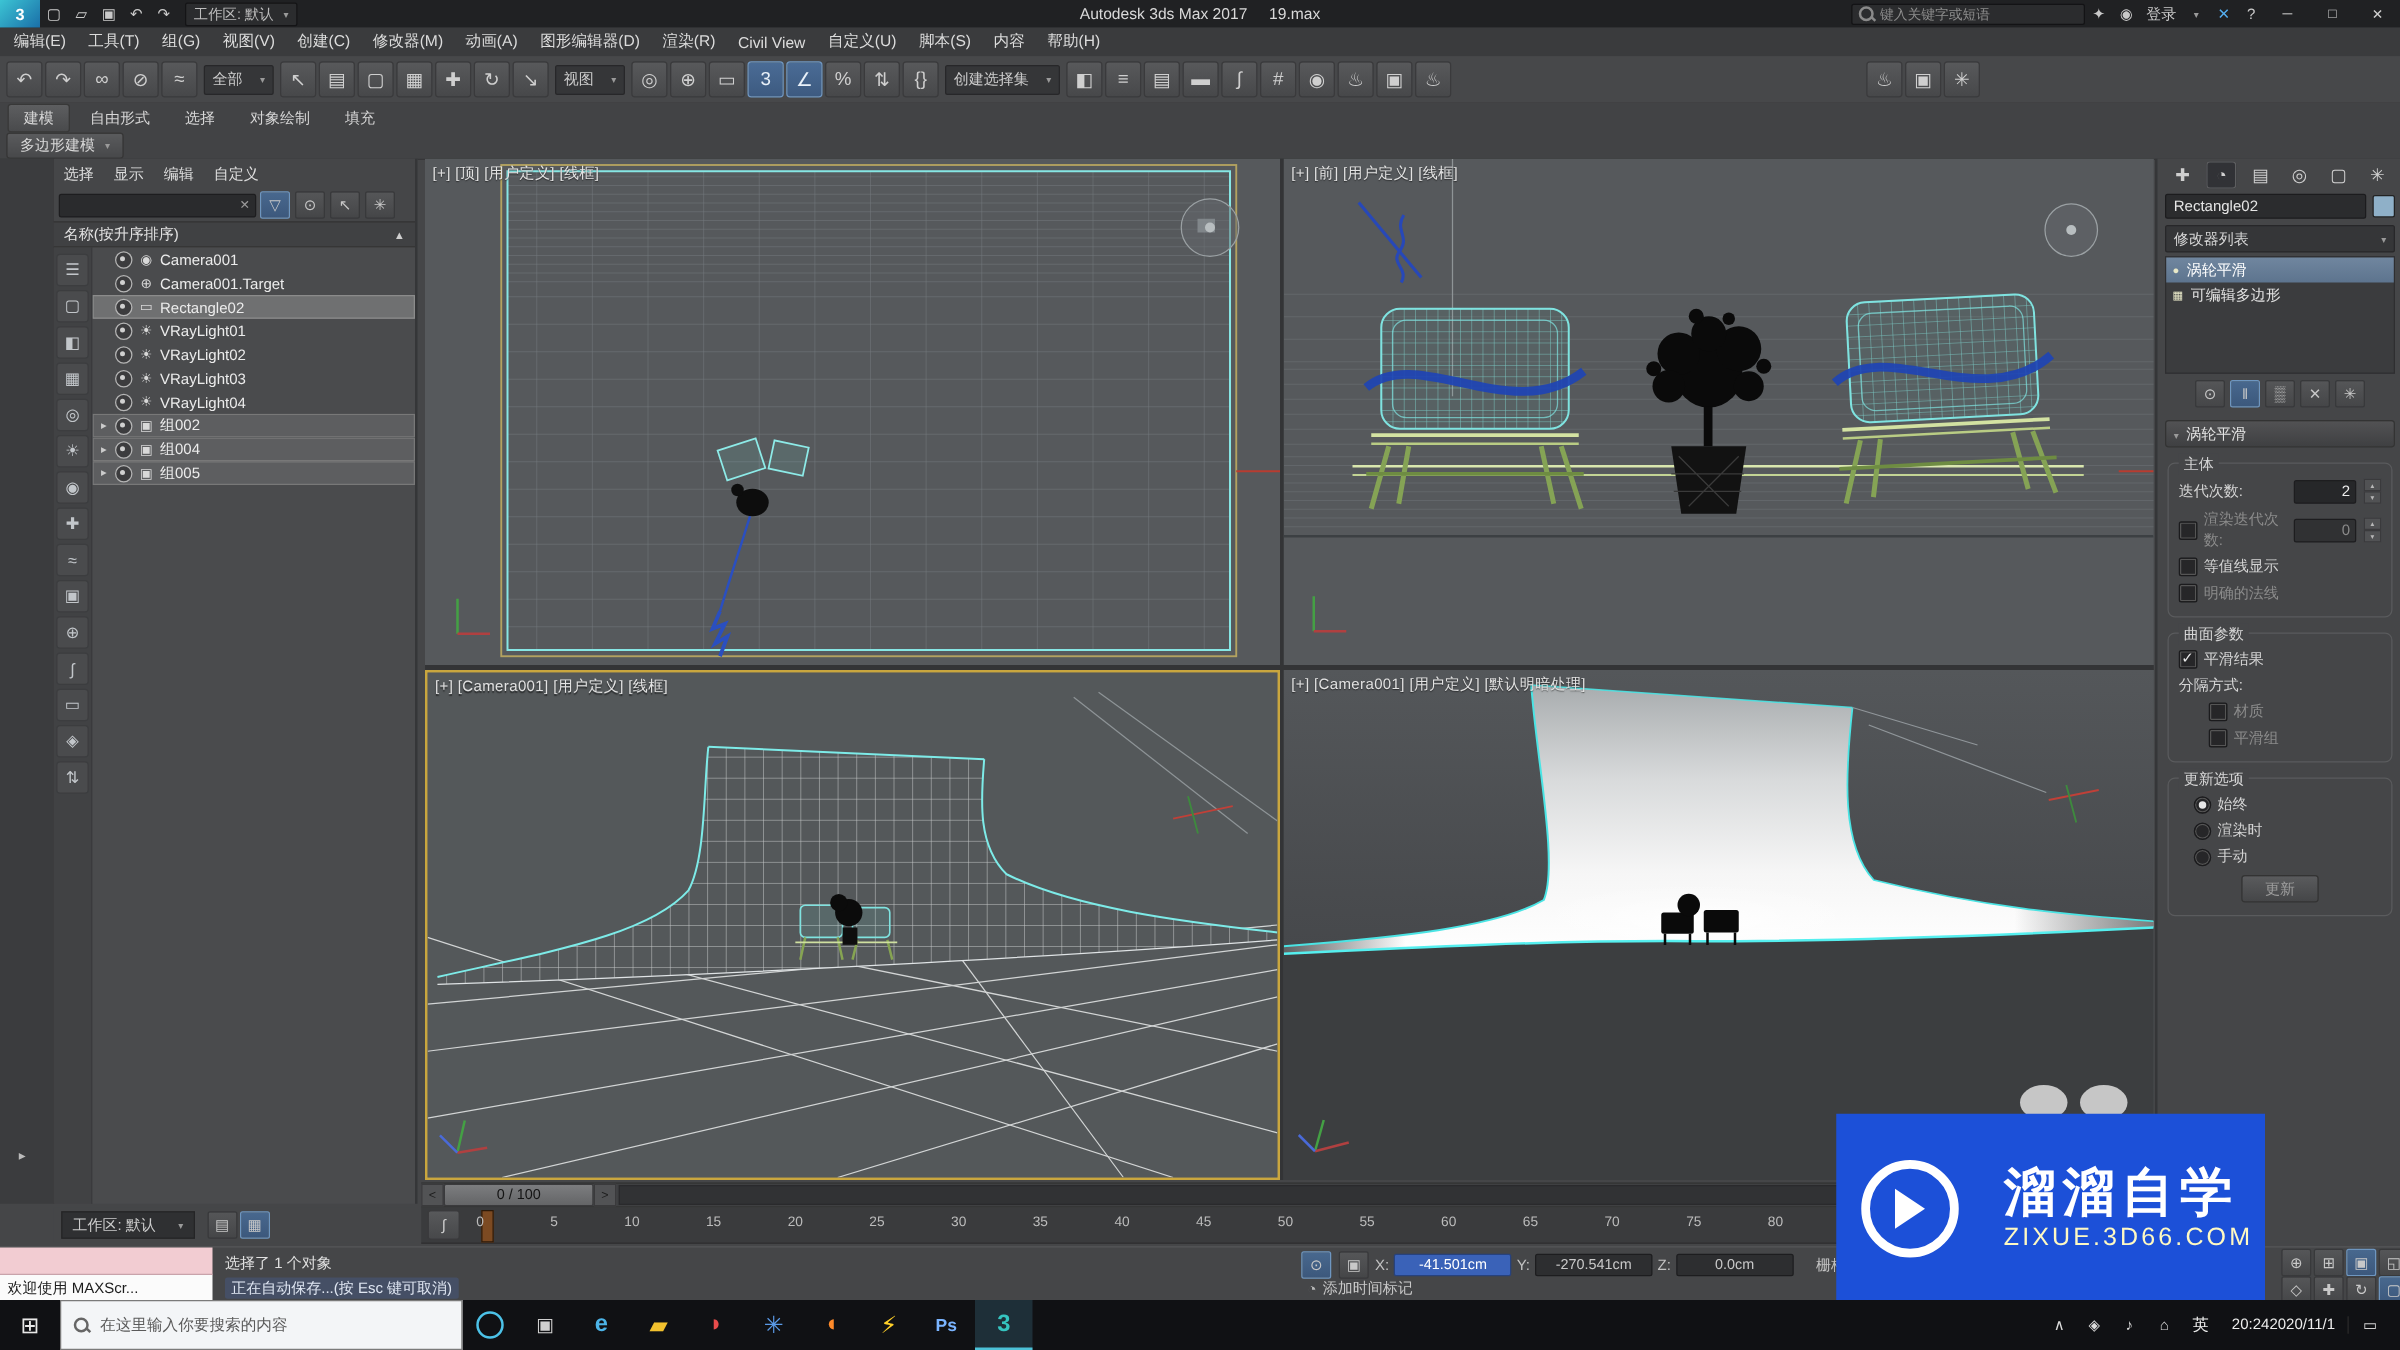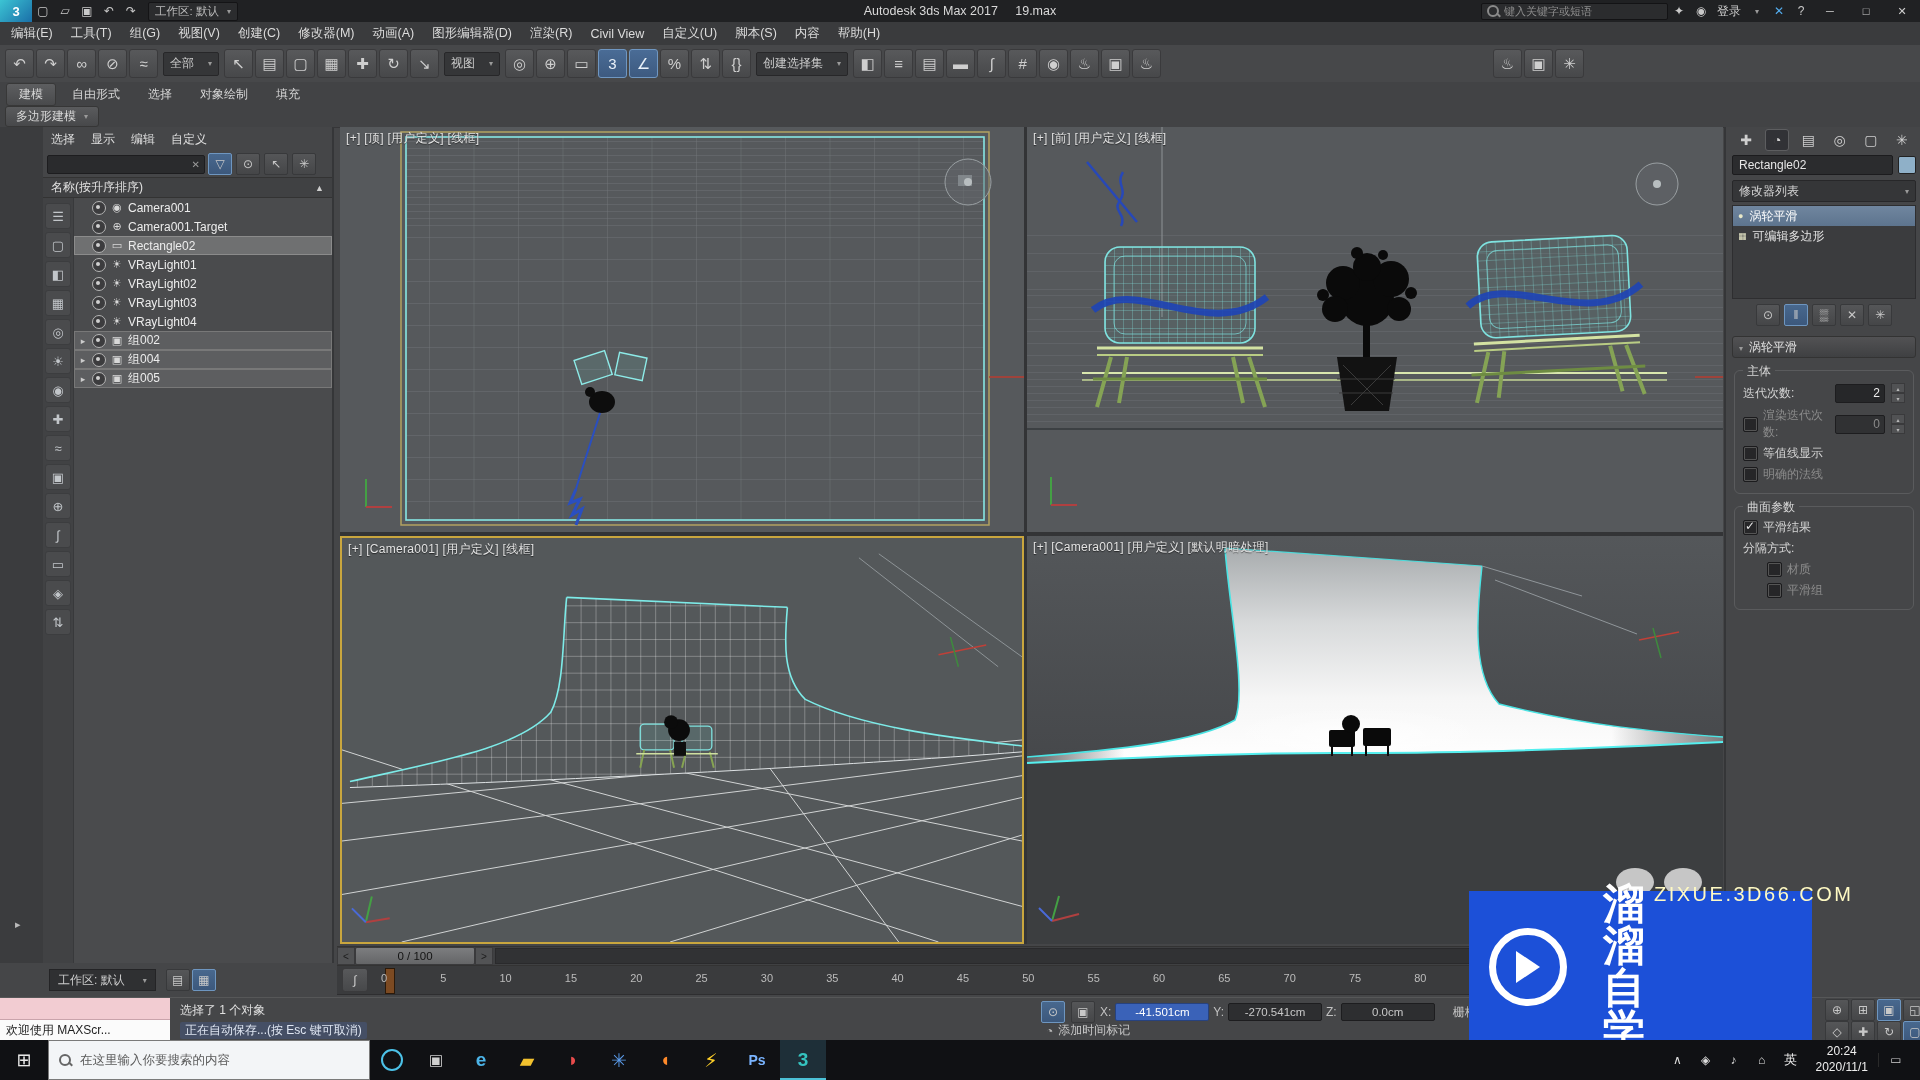--- a/index.html
+++ b/index.html
@@ -133,38 +133,38 @@
   .dis{color:#8b8b8b}
   .btn{background:linear-gradient(#5a5b5d,#454648);border:1px solid #333;border-radius:3px;height:20px;display:inline-flex;
        align-items:center;justify-content:center;padding:0 18px;color:#9d9d9d}
   
   .wmblob{position:absolute;width:38px;height:28px;background:#c6c6c6;border-radius:50%;z-index:49}
   #wm{position:absolute;left:1469px;top:891px;width:343px;height:152px;background:#1c50d8;z-index:50;display:flex;align-items:center;
       padding:0 20px;gap:18px;box-sizing:border-box}
   .wmlogo{width:78px;height:78px;border:7px solid #fff;border-radius:50%;position:relative;flex:none;box-sizing:border-box}
   .wmlogo::after{content:"";position:absolute;left:20px;top:16px;border-left:24px solid #fff;border-top:16px solid transparent;
                  border-bottom:16px solid transparent}
-  .wmtext{display:flex;flex-direction:row;gap:4px}
+  .wmtext{display:flex;flex-direction:column;gap:4px}
   .wmtitle{font-size:42px;font-weight:bold;color:#fff;letter-spacing:5px;line-height:1}
   .wmurl{font-size:20px;color:#fef9c3;letter-spacing:2.5px}
   
   #taskbar{position:absolute;left:0;top:1040px;width:1920px;height:40px;background:#101114;display:flex;align-items:stretch;z-index:60}
   .tstart{width:48px;display:flex;align-items:center;justify-content:center;color:#e8e8e8;font-size:18px}
   .tsearch{width:300px;background:#f3f5f7;border:1px solid #7a7a7a;color:#5a5a5a;display:flex;align-items:center;gap:9px;padding:0 10px;font-size:12.5px}
   .tsearch .mag{border-color:#666}
   .tsearch .mag::after{background:#666}
   .tcirc{width:44px;display:flex;align-items:center;justify-content:center}
   .tcirc span{width:18px;height:18px;border:2px solid #4cc2e8;border-radius:50%}
   .tview{width:44px;display:flex;align-items:center;justify-content:center;color:#cfcfcf;font-size:15px}
   .tapp{width:46px;display:flex;align-items:center;justify-content:center;font-size:19px;font-weight:bold}
   .tapp.active{background:#1e2f38;box-shadow:inset 0 -2px 0 #4cc2d8}
   .ttray{margin-left:auto;display:flex;align-items:center}
   .trayicon{width:28px;display:flex;align-items:center;justify-content:center;color:#dcdcdc;font-size:12px}
   .tlang{width:30px;display:flex;align-items:center;justify-content:center;color:#eee;font-size:13px}
-  .tclock{display:flex;flex-direction:column;align-items:center;justify-content:center;padding:0 10px;color:#eee;font-size:12px;line-height:1.3}
+  .tclock{display:flex;align-items:center;justify-content:center;padding:0 10px;color:#eee;font-size:12px;line-height:1.3}
   .tnotif{width:34px;display:flex;align-items:center;justify-content:center;color:#cfcfcf;font-size:12px;border-left:1px solid #2a2a2a}
   .tshowdesk{width:6px;border-left:1px solid #444}
 </style>
 </head>
 <body>
 
 <div id="app">
 
   <div id="titlebar">
     <div class="maxlogo">3</div>
@@ -730,20 +730,38 @@
       </div>
       <div class="prow" style="margin-left:26px">
         <span class="cb"></span>
         <span class="dis">材质</span>
       </div>
       <div class="prow" style="margin-left:26px">
         <span class="cb"></span>
         <span class="dis">平滑组</span>
       </div>
     </div>
+    <div class="pgroup">
+      <span class="pglabel">更新选项</span>
+      <div class="prow" style="margin-left:14px">
+        <span class="rd on"></span>
+        <span>始终</span>
+      </div>
+      <div class="prow" style="margin-left:14px">
+        <span class="rd"></span>
+        <span>渲染时</span>
+      </div>
+      <div class="prow" style="margin-left:14px">
+        <span class="rd"></span>
+        <span>手动</span>
+      </div>
+      <div class="prow">
+        <span class="btn" style="margin:2px auto 0">更新</span>
+      </div>
+    </div>
   </div>
 
   <div class="wmblob" style="left:1616px;top:868px"></div>
   <div class="wmblob" style="left:1664px;top:868px"></div>
   <div id="wm">
     <div class="wmlogo"></div>
     <div style="width:2px;height:86px;background:#fff;opacity:.9"></div>
     <div class="wmtext">
       <span class="wmtitle">溜溜自学</span>
       <span class="wmurl">ZIXUE.3D66.COM</span>

